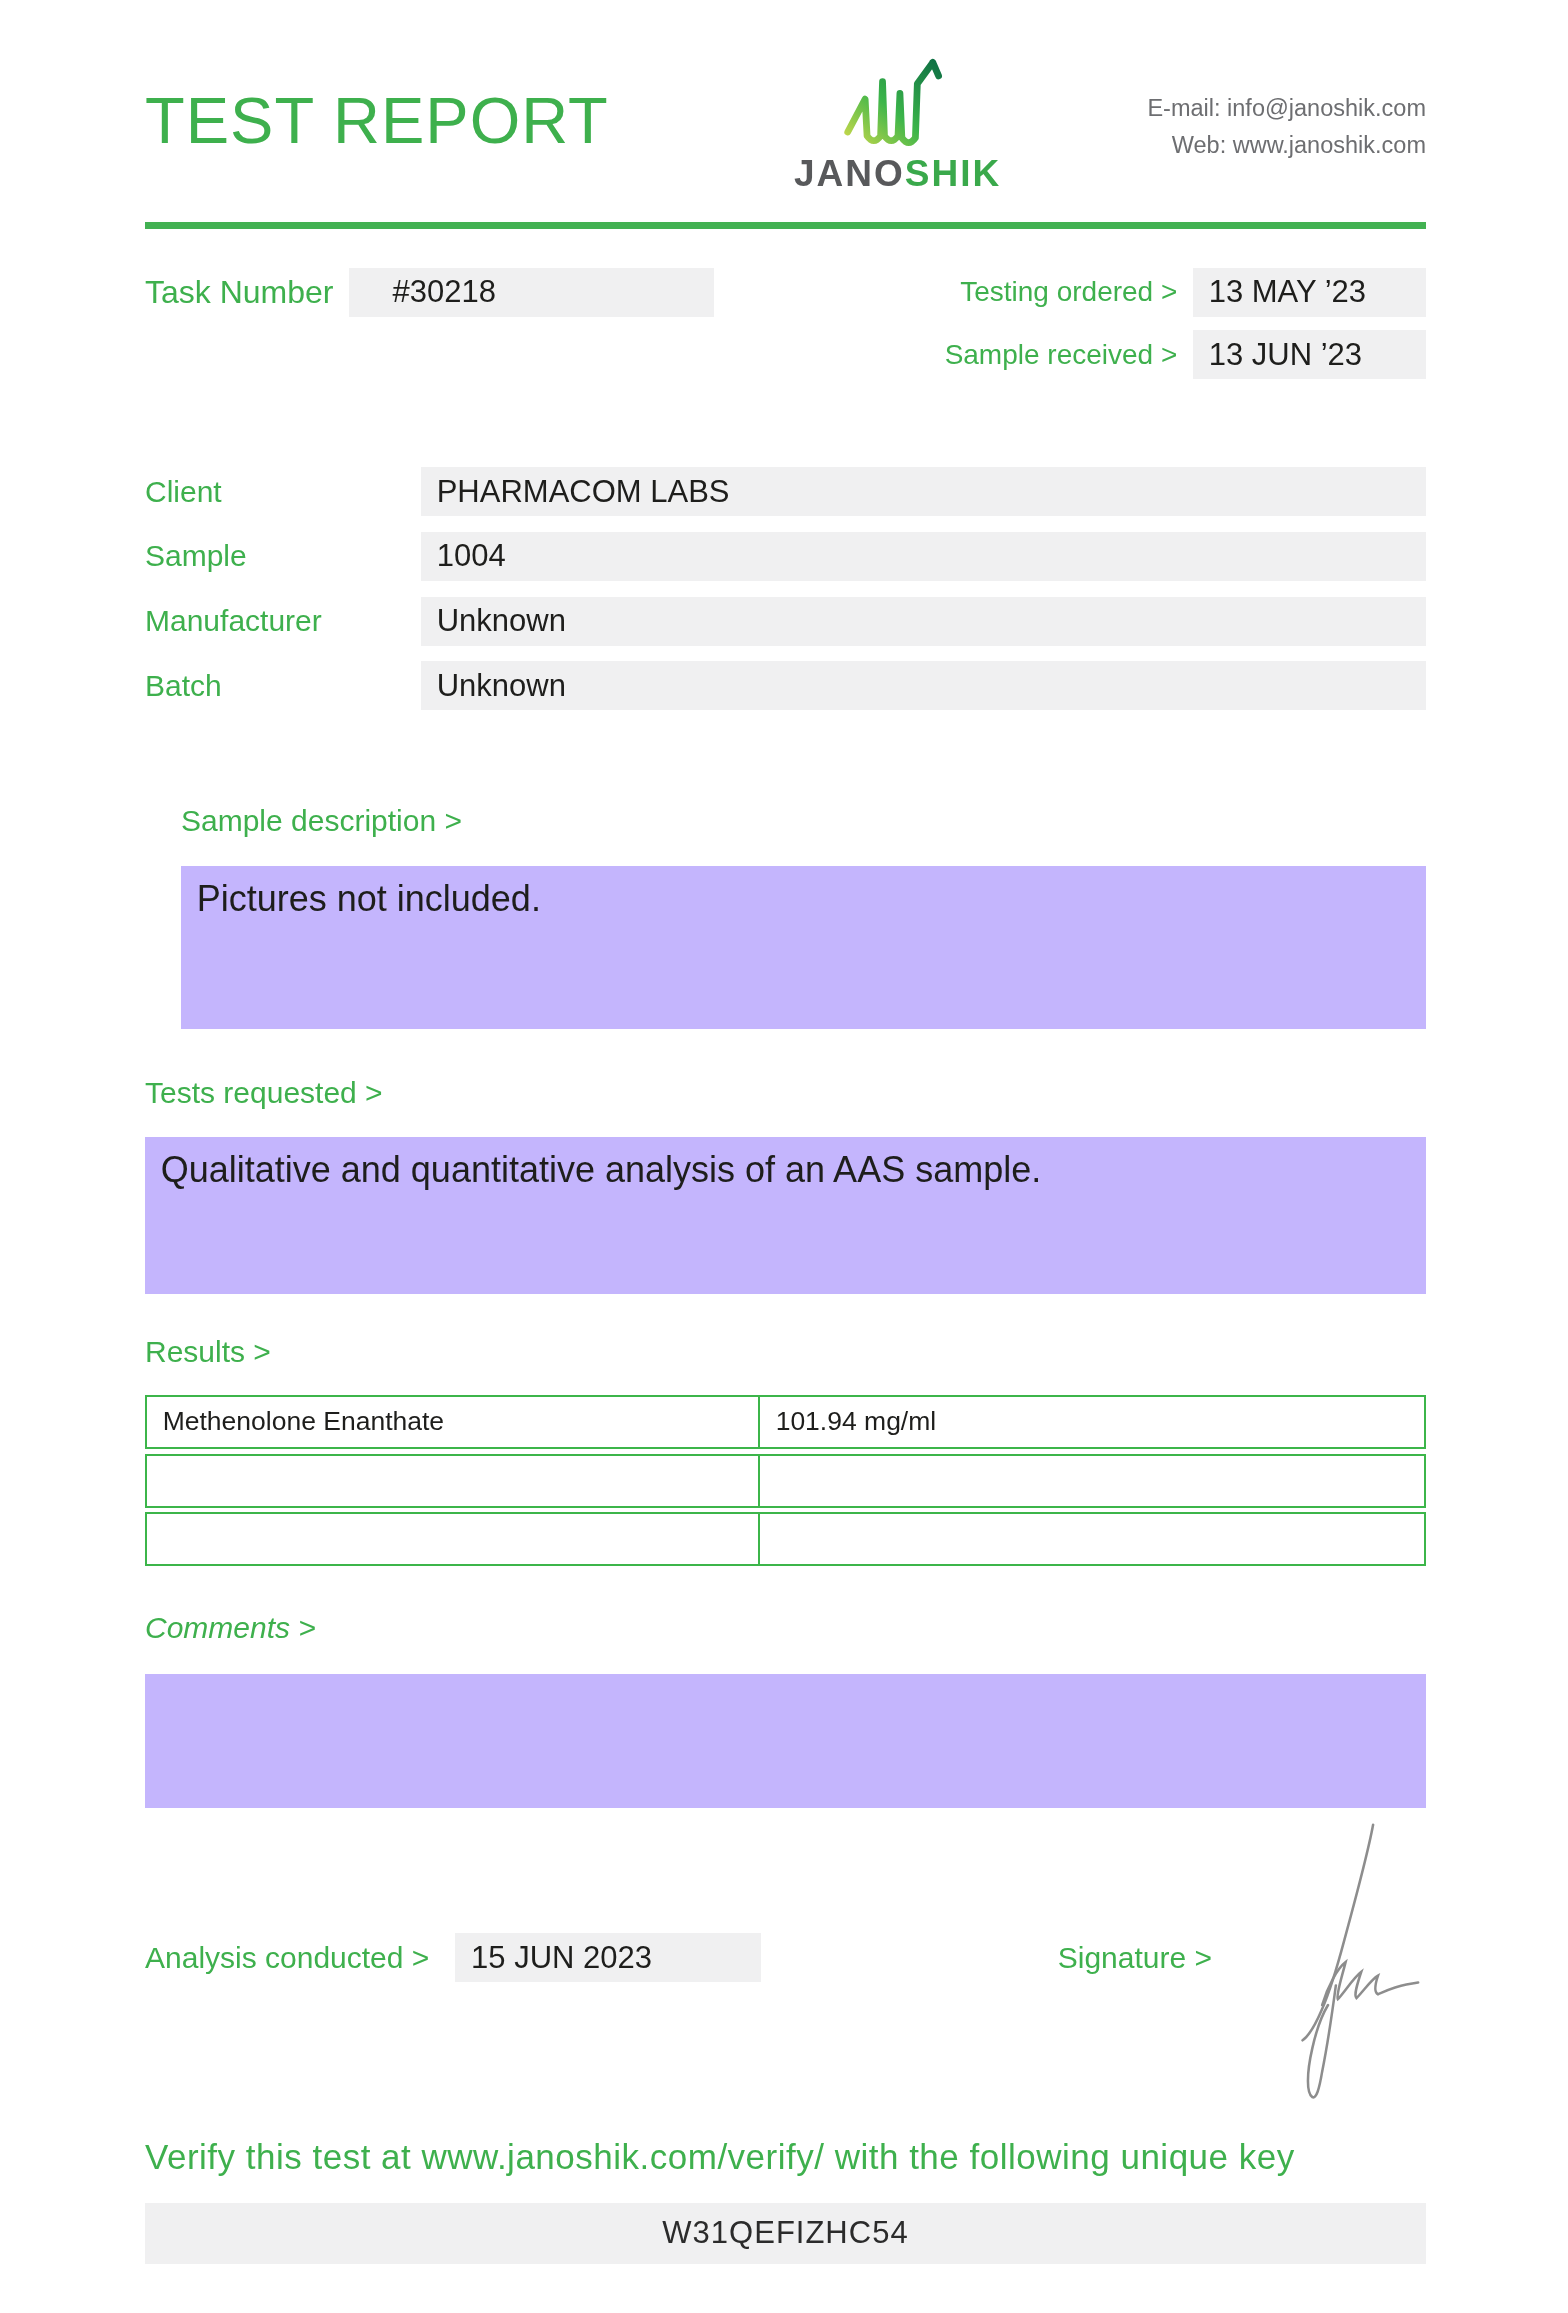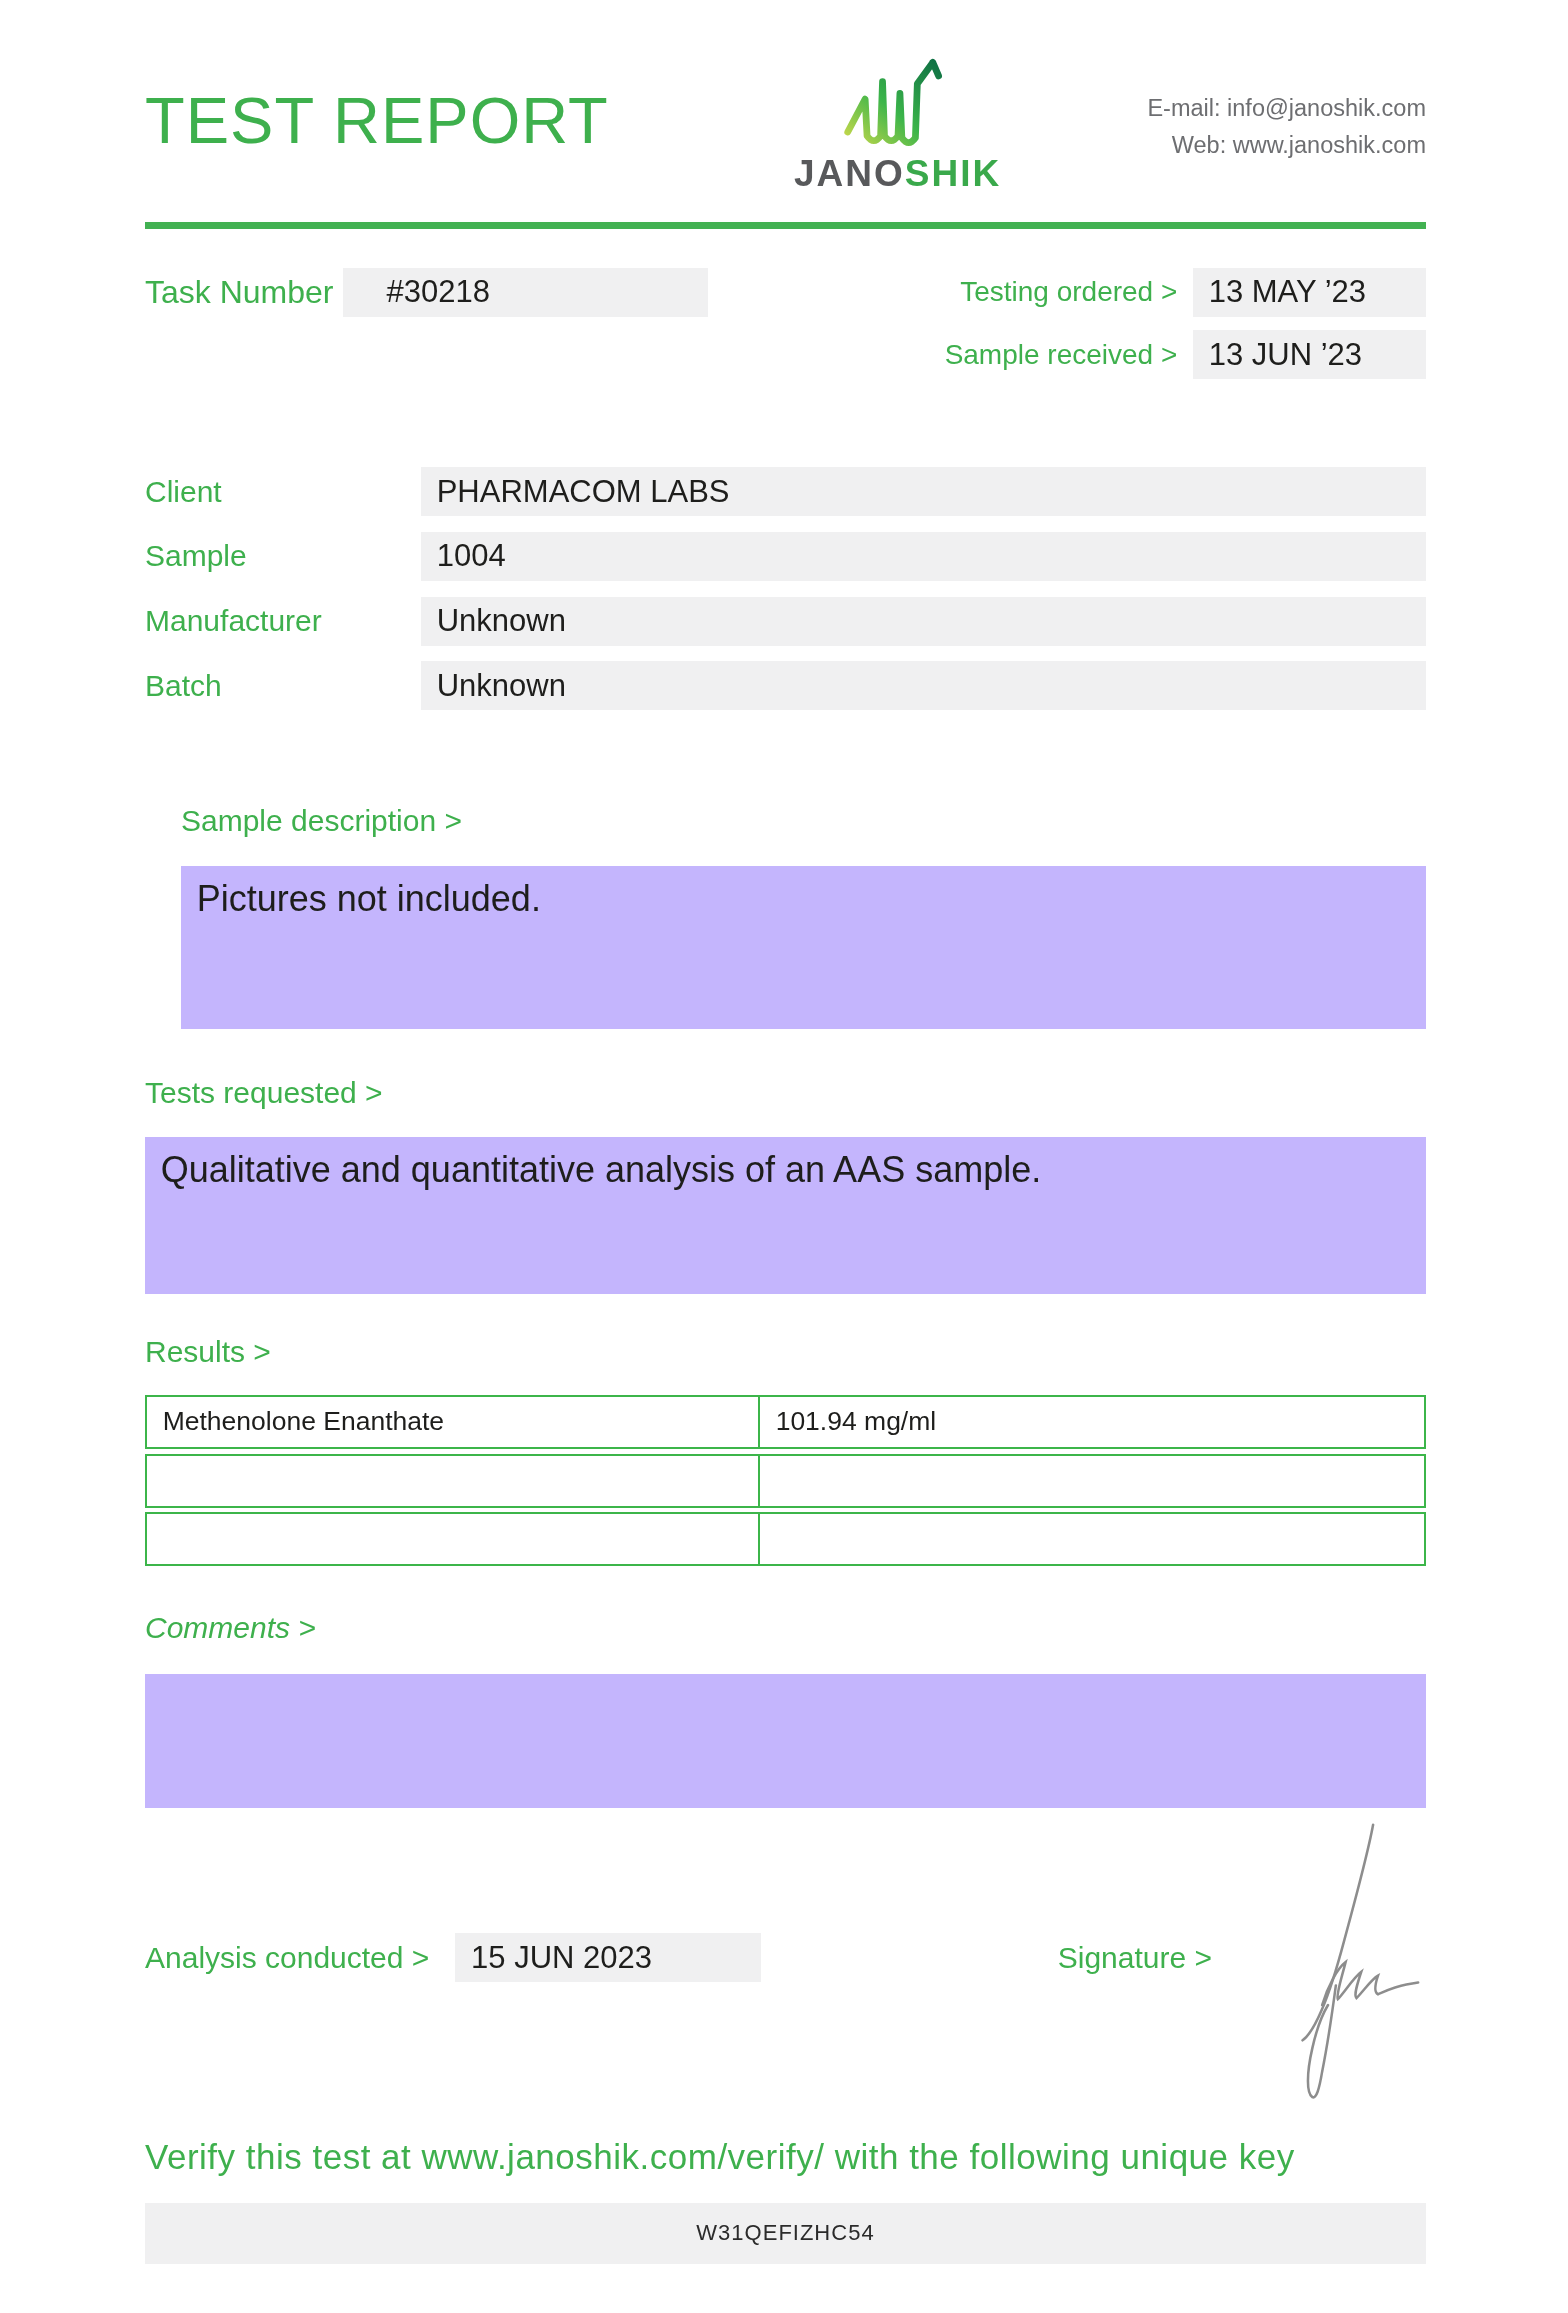--- a/index.html
+++ b/index.html
@@ -28,21 +28,21 @@
   .logo{display:flex;flex-direction:column;align-items:center;margin-top:2px;margin-left:39px;}
   .logo-icon{width:116px;height:100px;}
   .logo-text{font-size:37px;font-weight:700;letter-spacing:2px;line-height:1;margin-top:2px;}
   .logo-text .jano{color:#58595b;}
   .logo-text .shik{color:#3aa94b;}
   .contact{margin-top:39px;text-align:right;font-size:23.5px;color:#6d6e71;line-height:37px;white-space:nowrap;}
   .rule{height:6.9px;background:#42b152;margin-top:15.7px;}
   
   .meta-row{display:flex;justify-content:space-between;align-items:flex-start;margin-top:39px;}
   .glabel{color:#3eb04d;font-size:30px;white-space:nowrap;}
-  .task-group{display:flex;align-items:center;gap:9px;}
+  .task-group{display:flex;align-items:center;gap:15px;}
   .task-label{font-size:32px;}
   .value-box{
     background:#f0f0f1;
     height:49px;
     display:flex;
     align-items:center;
     padding-left:15.7px;
     box-sizing:border-box;
     font-size:31px;
     color:#1e1e1c;
@@ -88,21 +88,21 @@
   .analysis-box{width:306px;font-size:31px;}
   .signature-label{margin-left:auto;margin-right:214px;font-size:30px;}
   .signature-svg{position:absolute;right:-2px;top:-120px;width:149px;height:290px;pointer-events:none;}
   
   .verify-text{margin-top:155px;color:#3eb04d;font-size:35px;letter-spacing:0.5px;white-space:nowrap;}
   .key-box{
     margin-top:25.5px;
     background:#f0f0f1;
     height:61px;
     display:flex;align-items:center;justify-content:center;
-    font-size:22px;letter-spacing:1px;color:#2b2b2b;
+    font-size:31px;letter-spacing:1px;color:#2b2b2b;
   }
 </style>
 </head>
 <body>
 
 <div class="page">
 
   <div class="header">
     <h1 class="title">TEST REPORT</h1>
 

